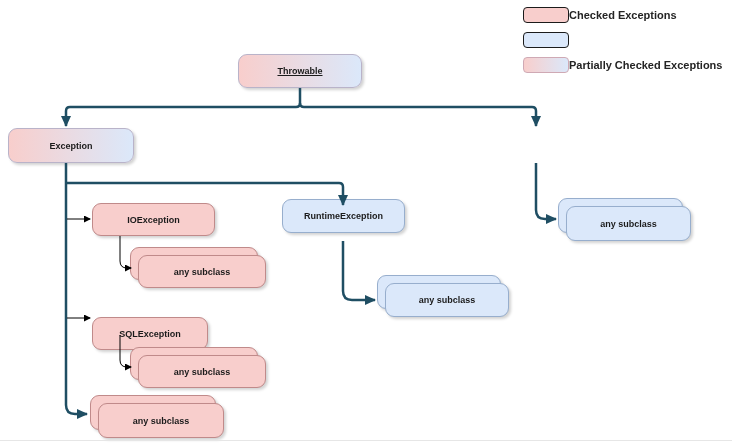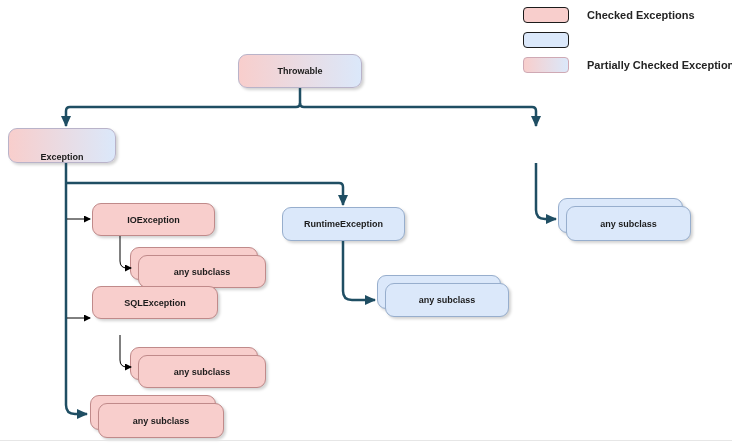--- a/index.html
+++ b/index.html
@@ -54,66 +54,65 @@
   }
   .legend-row + .legend-row{margin-top:4px;}
   .swatch{
     width:46px;height:16px;border-radius:4px;border:1px solid;
     margin-left:8px;flex:0 0 auto;box-sizing:border-box;
   }
   .swatch.pink{box-shadow:none;}
   .swatch.blue{box-shadow:none;}
   .swatch.grad{box-shadow:none;border-color:#cfa9b4;}
   .legend-label{
-    margin-left:18px;
     font-size:11px;font-weight:bold;color:#242424;white-space:nowrap;
   }
   #bottom-divider{
     position:absolute;left:0;top:440px;width:732px;height:0;
     border-top:1px solid #e6e6e6;
   }
 </style>
 </head>
 <body>
 
 <div id="stage">
 
-  <div class="node grad" style="left:238px;top:54px;width:124px;height:34px;">
+  <div class="node grad" style="left:238px;top:54px;width:124px;height:34px;text-decoration:underline;">
     <span>Throwable</span>
   </div>
 
-  <div class="node grad" style="left:8px;top:128px;width:108px;height:35px;align-items:flex-end;">
+  <div class="node grad" style="left:8px;top:128px;width:126px;height:35px;">
     <span>Exception</span>
   </div>
 
 
   <div class="node pink" style="left:92px;top:203px;width:123px;height:33px;">
     <span>IOException</span>
   </div>
 
   <div class="node pink stack-back" style="left:130px;top:247px;width:128px;height:33px;"></div>
   <div class="node pink" style="left:138px;top:255px;width:128px;height:33px;">
     <span>any subclass</span>
   </div>
 
-  <div class="node pink" style="left:92px;top:286px;width:126px;height:33px;">
+  <div class="node pink" style="left:92px;top:317px;width:116px;height:33px;">
     <span>SQLException</span>
   </div>
 
   <div class="node pink stack-back" style="left:130px;top:347px;width:128px;height:33px;"></div>
   <div class="node pink" style="left:138px;top:355px;width:128px;height:33px;">
     <span>any subclass</span>
   </div>
 
   <div class="node pink stack-back" style="left:90px;top:395px;width:126px;height:35px;"></div>
   <div class="node pink" style="left:98px;top:403px;width:126px;height:35px;">
     <span>any subclass</span>
   </div>
 
-  <div class="node blue" style="left:282px;top:207px;width:123px;height:34px;">
+  <div class="node blue" style="left:282px;top:199px;width:123px;height:34px;">
     <span>RuntimeException</span>
   </div>
 
   <div class="node blue stack-back" style="left:377px;top:275px;width:124px;height:34px;"></div>
   <div class="node blue" style="left:385px;top:283px;width:124px;height:34px;">
     <span>any subclass</span>
   </div>
 
   <div class="node blue stack-back" style="left:558px;top:198px;width:125px;height:35px;"></div>
   <div class="node blue" style="left:566px;top:206px;width:125px;height:35px;">

